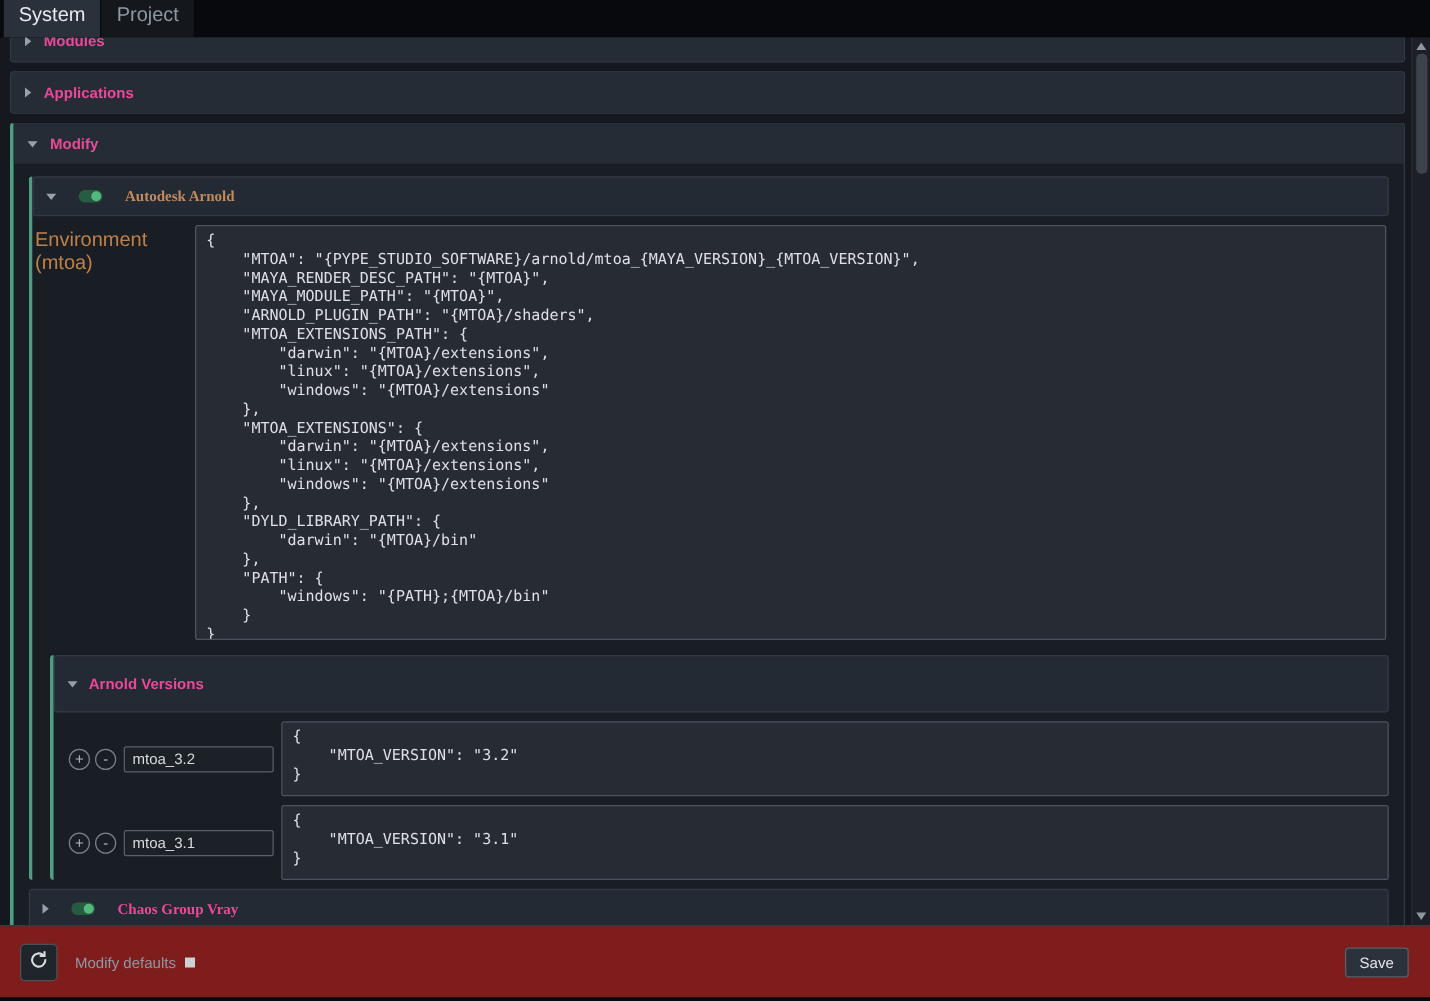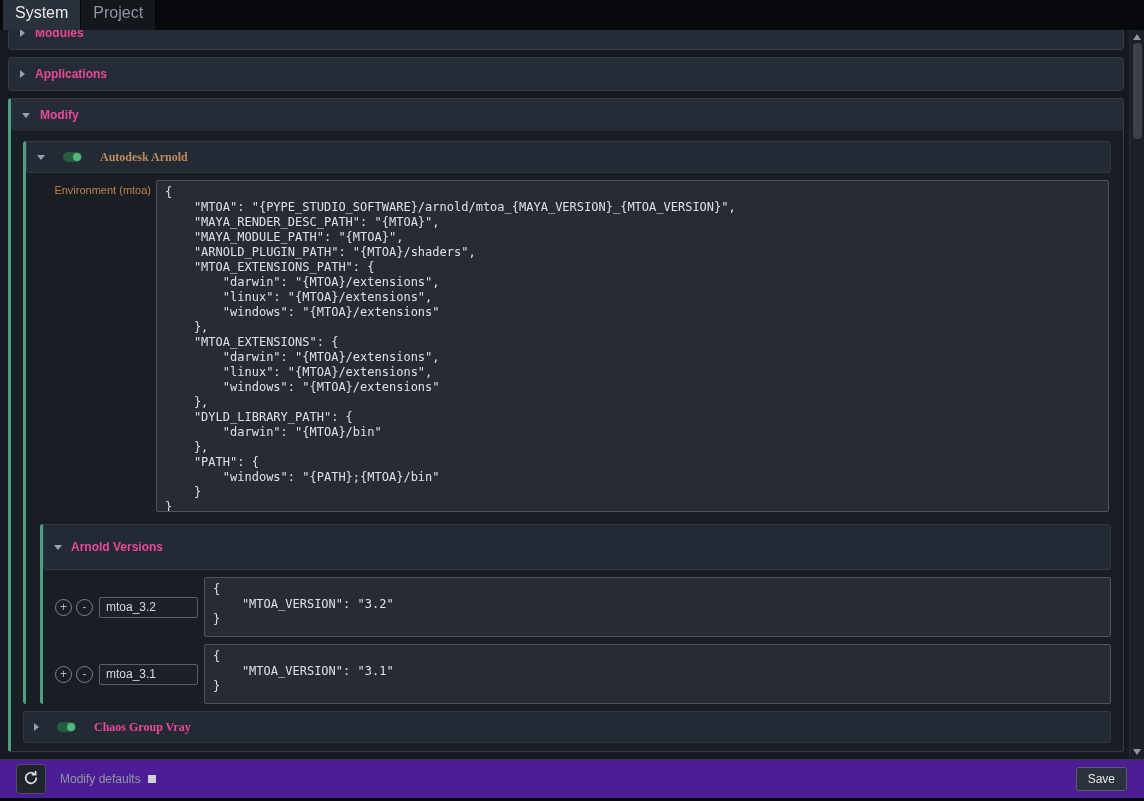--- a/index.html
+++ b/index.html
@@ -40,42 +40,42 @@
   
   .panel { margin-top:6px; border-radius:3px; }
   .panel.expanded { border-left:3px solid #4f9e83; }
   .panel-header { height:32px; background:#242a33; border:1px solid #343a44; border-radius:3px; display:flex; align-items:center; gap:18px; padding:0 10px; cursor:pointer;font-family:Liberation Serif, serif; }
   .label-modified { color:#bf8a5d; }
   .toggle { width:19px; height:10px; border-radius:5px; background:#265c41; position:relative; flex:none; cursor:pointer; }
   .toggle::after { content:""; position:absolute; right:1px; top:1px; width:8px; height:8px; border-radius:50%; background:#54b87e; }
 
   
   .env-row { display:flex; align-items:flex-start; padding:7px 2px 10px 2px; }
-  .env-label { width:128px; flex:none; text-align:right; padding-right:5px; padding-top:4px; font-size:11px; color:#c08148; }
+  .env-label { width:128px; flex:none; padding-right:21px; padding-top:4px; font-size:16px; color:#c08148; }
   textarea { background:#272c34; border:1px solid #4d545e; border-radius:2px; color:#dde0e4;
              font-family:"DejaVu Sans Mono", monospace; font-size:12px; line-height:15px;
              padding:4px 8px; resize:none; white-space:pre; overflow:hidden; }
   .env-text { flex:1; height:332px; }
 
   
   .versions { margin:2px 0 0 14px; border-left:3px solid #4f9e83; border-radius:3px; }
   .versions-header { height:46px; background:#242a33; border:1px solid #343a44; border-radius:3px; display:flex; align-items:center; gap:9px; padding:0 10px; cursor:pointer; }
   .version-rows { padding:7px 0 0 12px; }
   .version-row { display:flex; align-items:center; margin-bottom:7px; }
   .circle-btn { width:17px; height:17px; border-radius:50%; border:1px solid #79828c; color:#aeb7c0; background:transparent;
                 font-size:12px; line-height:15px; text-align:center; padding:0; margin-right:4px; cursor:pointer;
                 font-family:"Liberation Sans", sans-serif; }
-  .key-input { width:99px; height:21px; background:#1c2127; border:1px solid #59606a; border-radius:2px;
+  .key-input { width:120px; height:21px; background:#1c2127; border:1px solid #59606a; border-radius:2px;
                color:#d7dbdf; font-size:12px; padding:0 6px; margin-left:2px; font-family:"Liberation Sans", sans-serif; }
   .version-text { flex:1; height:60px; margin-left:6px; }
 
   .panel-vray { margin-top:4px; }
 
   
-  .footer { height:39px; background:#4c1d95; border-top:1px solid #343a43; display:flex; align-items:center; padding:0 17px 0 16px; }
+  .footer { height:58px; background:#7f1d1d; border-top:1px solid #343a43; display:flex; align-items:center; padding:0 17px 0 16px; }
   .refresh-btn { width:30px; height:30px; border:1px solid #4a515b; border-radius:4px; background:#20252c;
                  display:flex; align-items:center; justify-content:center; cursor:pointer; }
   .modify-label { margin-left:14px; font-size:12px; color:#8f98a2; }
   .modify-check { width:8px; height:8px; background:#ccd1d6; display:inline-block; margin-left:7px; cursor:pointer; }
   .spacer { flex:1; }
   .save-btn { padding:4px 11px; font-size:12px; color:#e3e7eb; background:#2c323b; border:1px solid #59606a;
               border-radius:3px; cursor:pointer; font-family:"Liberation Sans", sans-serif; }
   .bottom-strip { height:3px; background:#07090c; }
 </style>
 </head>

